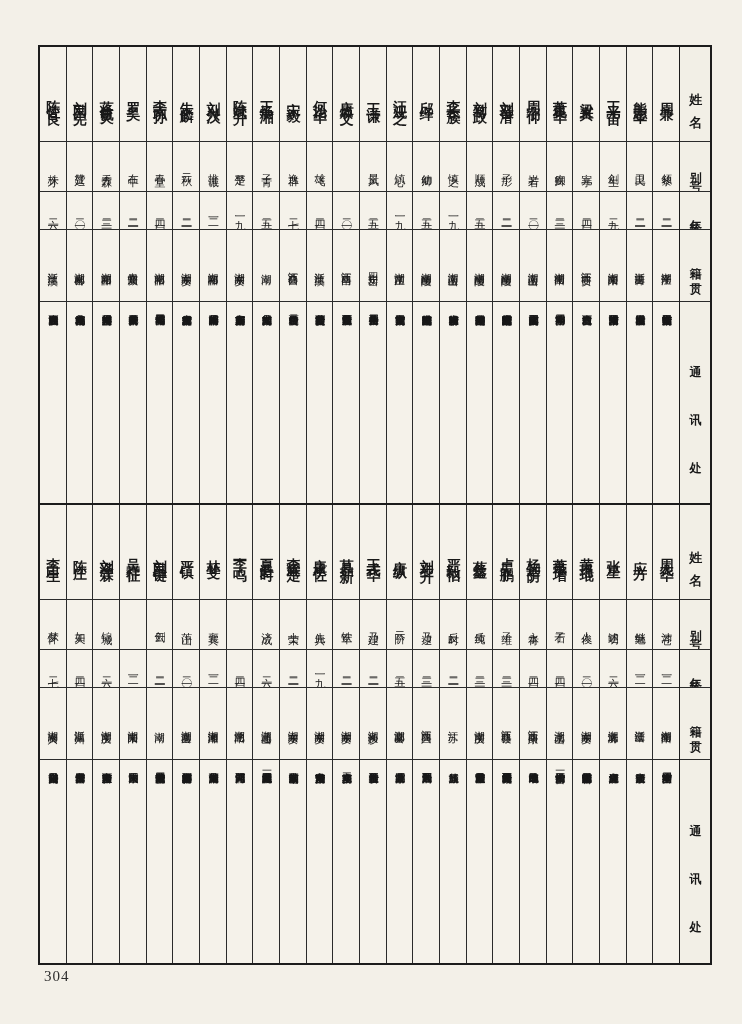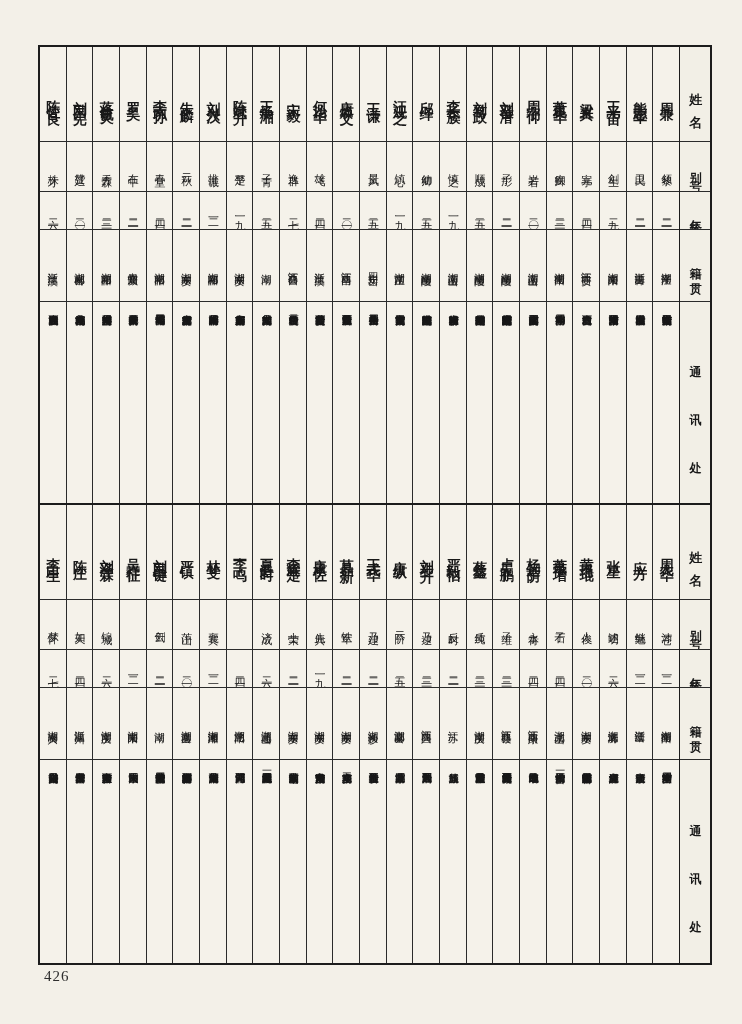--- a/index.html
+++ b/index.html
@@ -503,14 +503,14 @@
 <div class="header-col">
         <div class="cell name">姓名</div>
         <div class="cell alias">别号</div>
         <div class="cell age">年龄</div>
         <div class="cell native">籍贯</div>
         <div class="cell addr">通讯处</div>
       </div>
     </div>
 
   </div>
-  <div class="page-number">426</div>
+  <div class="page-number">304</div>
 </div>
 
 </body></html>

